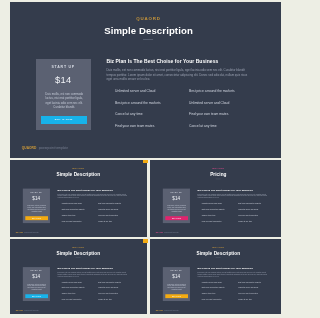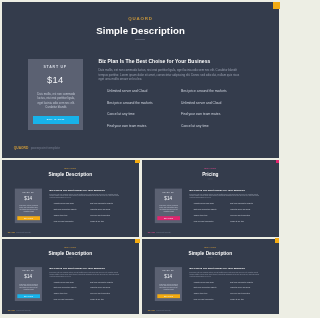--- a/index.html
+++ b/index.html
@@ -1,18 +1,18 @@
 <!DOCTYPE html>
 <html><head>
 <meta charset="utf-8">
 <style>
   html,body{margin:0;padding:0;}
   body{width:281px;height:318px;background:#edeee4;font-family:"Liberation Sans",sans-serif;
        overflow:hidden;-webkit-font-smoothing:antialiased;}
-  .page{position:relative;width:281px;height:318px;}
+  .page{position:relative;width:281px;height:318px;margin-left:8px;}
 
   
   .frame{position:absolute;overflow:hidden;background:#343c4c;}
   .f-hero{left:2px;top:1.5px;width:277px;height:156px;}
   .f-m1 {left:2px;  top:159.8px;width:136.8px;height:76.9px;}
   .f-m2 {left:142.4px;top:159.8px;width:136.4px;height:76.9px;}
   .f-b1 {left:2px;  top:238.9px;width:136.8px;height:75.6px;}
   .f-b2 {left:142.4px;top:238.9px;width:136.4px;height:75.6px;}
 
   

